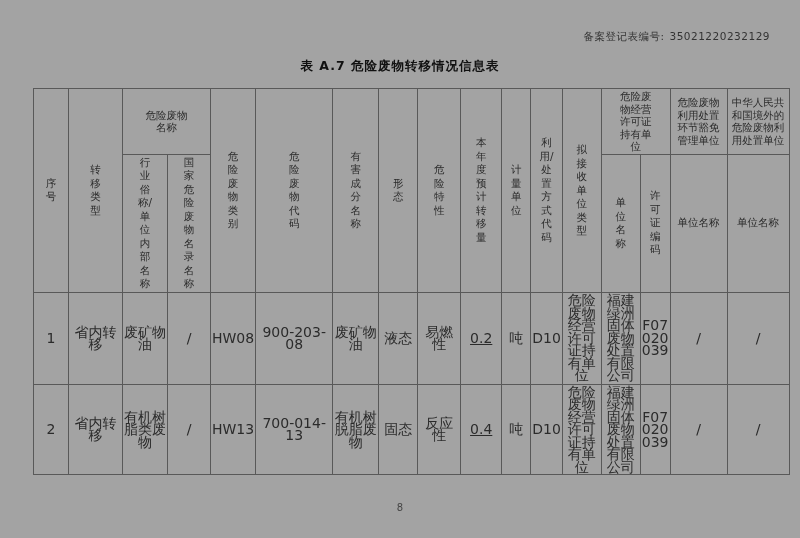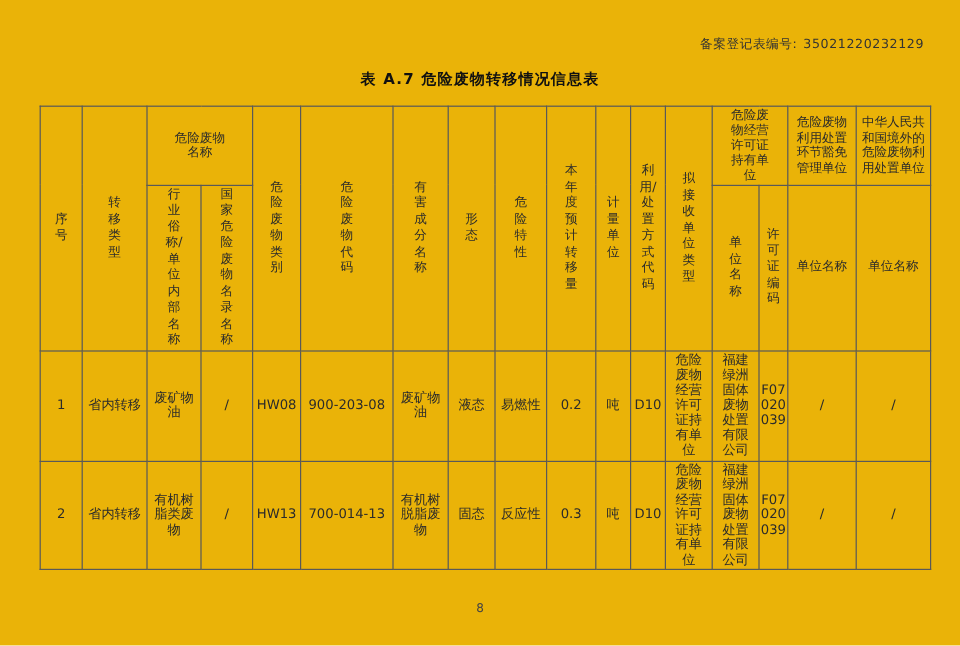--- a/index.html
+++ b/index.html
@@ -9,21 +9,21 @@
     width: 800px;
     height: 538px;
     font-family: "DejaVu Sans", sans-serif;
     color: #262626;
     position: relative;
     overflow: hidden;
   }
   .page {
     position: absolute;
     inset: 0;
-    background: #eab308;
+    background: #a3a3a3;
   }
   .reg-line {
     position: absolute;
     top: 30px;
     right: 30px;
     font-size: 10.5px;
     color: #333333;
     letter-spacing: 0.5px;
   }
   .reg-line .num { margin-left: 5px; }
@@ -59,25 +59,25 @@
     color: #2b2b2b;
   }
   table.transfer th {
     font-size: 10.5px;
     line-height: 13.5px;
   }
   table.transfer th.group {
     line-height: 12.5px;
   }
   table.transfer td {
-    font-size: 11px;
+    font-size: 14px;
     line-height: 12.5px;
   }
   td.al { text-align: left; padding-left: 3px; }
-  td.ar { text-align: right; padding-right: 4px; }
+  td.ar { text-align: right; padding-right: 4px; text-decoration: underline; }
   tr.hrowA { height: 64px; }
   tr.hrowB { height: 138px; }
   tr.drow1 { height: 92px; }
   tr.drow2 { height: 88px; }
   .page-num {
     position: absolute;
     top: 502px;
     left: 0;
     width: 100%;
     text-align: center;
@@ -269,21 +269,21 @@
 脂类废
 物</td>
           <td>/</td>
           <td>HW13</td>
           <td>700-014-13</td>
           <td class="al">有机树
 脱脂废
 物</td>
           <td>固态</td>
           <td>反应性</td>
-          <td class="ar">0.3</td>
+          <td class="ar">0.4</td>
           <td>吨</td>
           <td>D10</td>
           <td class="al">危险
 废物
 经营
 许可
 证持
 有单
 位</td>
           <td class="al">福建

